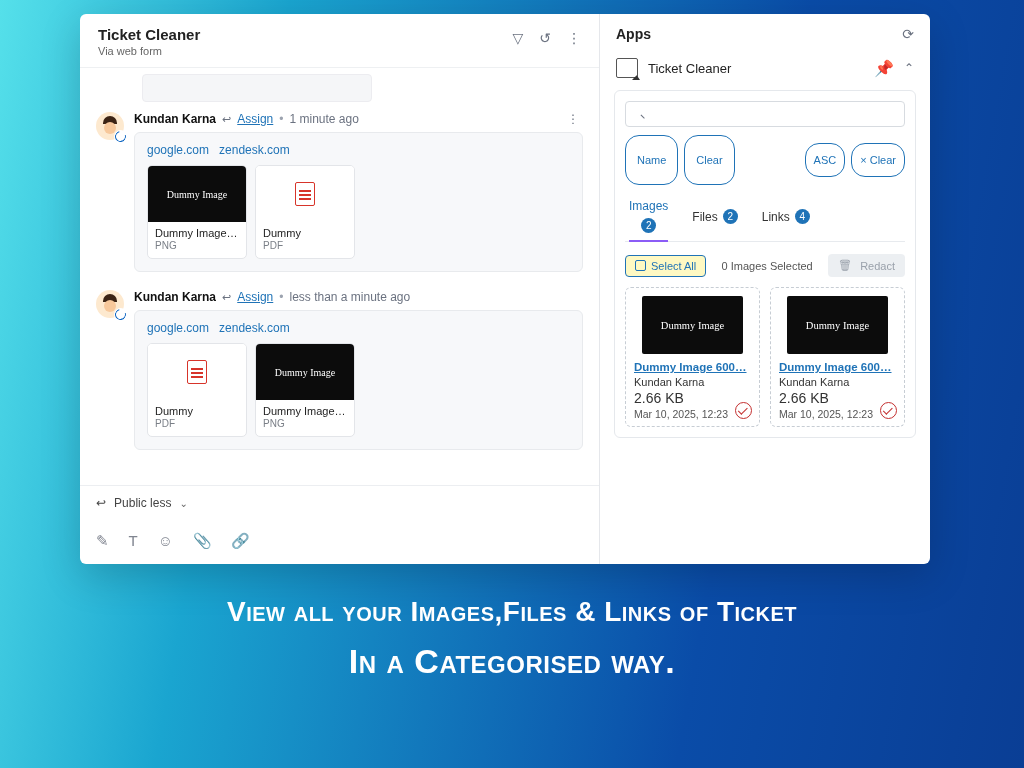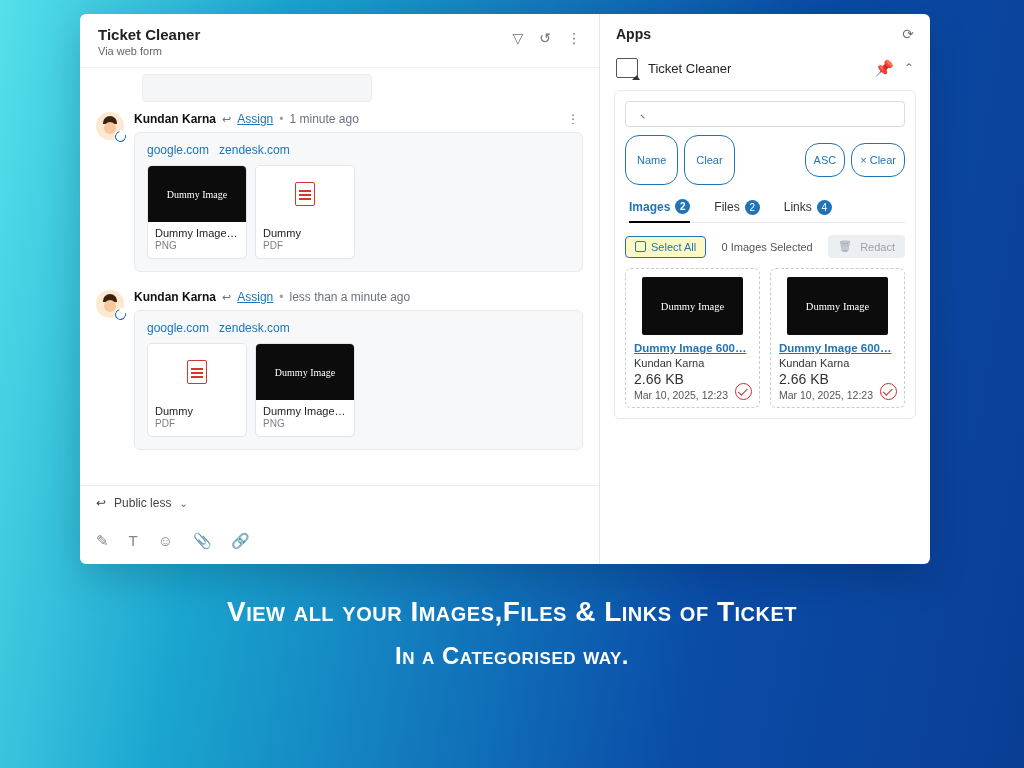--- a/index.html
+++ b/index.html
@@ -61,42 +61,42 @@
   .app-panel { border:1px solid #e5e8ec; border-radius:6px; padding:10px; }
   .search { width:100%; border:1px solid #d7dbe0; border-radius:4px; padding:5px 8px 5px 26px; font-size:12px; color:#333; background:#fff; position:relative; }
   .srch-wrap { position:relative; margin-bottom:8px; }
   .srch-wrap::before { content:""; position:absolute; left:8px; top:7px; width:9px; height:9px; border:1.4px solid #6b7280; border-radius:50%; }
   .srch-wrap::after { content:""; position:absolute; left:15px; top:15px; width:5px; height:1.4px; background:#6b7280; transform:rotate(45deg); }
   .chips { display:flex; align-items:center; gap:6px; margin-bottom:8px; }
   .chip { border:1.2px solid #1f73b7; color:#1f73b7; font-size:11px; padding:18px 11px; border-radius:14px; cursor:pointer; background:#fff; }
   .chip.mini { padding:10px 8px; }
   .tabs { display:flex; gap:24px; border-bottom:1px solid #e7eaee; padding:6px 4px 0 4px; }
   .tab { display:flex; align-items:center; gap:5px; font-size:12px; color:#333; padding-bottom:7px; cursor:pointer; }
-  .tab.active { color:#1f73b7; border-bottom:2px solid #000000; margin-bottom:-1px; font-weight:700; }
+  .tab.active { color:#1f73b7; border-bottom:2px solid #8b5cf6; margin-bottom:-1px; font-weight:400;flex-direction:column; }
   .badge { background:#1f73b7; color:#fff; font-size:10px; min-width:15px; height:15px; border-radius:8px; display:inline-flex; align-items:center; justify-content:center; padding:0 3px; }
   .ctrlrow { display:flex; align-items:center; gap:10px; margin:12px 0 10px 0; }
   .selall { border:1px solid #1f73b7; color:#1f73b7; font-size:11px; padding:4px 9px; border-radius:4px; background:#fef9c3; display:flex; gap:5px; align-items:center; cursor:pointer; }
   .selall::before { content:""; width:9px; height:9px; border:1.2px solid #1f73b7; border-radius:2px; }
   .selcnt { font-size:11px; color:#555; flex:1; text-align:center; }
   .redact { background:#eceff2; color:#9aa1ab; font-size:11px; padding:5px 10px; border-radius:4px; display:flex; gap:5px; align-items:center; }
   .grid { display:flex; gap:10px; }
   .gcard { flex:1; border:1px dashed #c7cdd4; border-radius:6px; padding:8px 8px 6px 8px; position:relative; }
   .thumb { height:58px; background:#0c0c0c; color:#fff; font-size:10.5px; font-family:Georgia, serif; display:flex; align-items:center; justify-content:center; border-radius:2px; margin:0 8px 7px 8px; }
   .fname { color:#1f73b7; font-size:11.5px; text-decoration:underline; font-weight:600; cursor:pointer; white-space:nowrap; overflow:hidden; text-overflow:ellipsis; }
   .fmeta { font-size:11px; color:#333; margin-top:3px; }
   .fsize { font-size:14px; color:#333; margin-top:2px; }
   .fdate { font-size:10.5px; color:#555; margin-top:2px; }
   .ok { position:absolute; right:7px; bottom:7px; width:17px; height:17px; border:1.6px solid #c42f2f; border-radius:50%; display:flex; align-items:center; justify-content:center; }
   .ok::before { content:""; width:8px; height:4px; border-left:1.6px solid #c42f2f; border-bottom:1.6px solid #c42f2f; transform:rotate(-45deg) translate(0,-1px); }
   .spacer { flex:1; }
 
   
   .caption { position:absolute; left:0; right:0; top:596px; text-align:center; color:#fff; font-family: "Trajan Pro", "Cinzel", Georgia, serif; }
   .caption .l1 { font-size:28px; letter-spacing:0.5px; font-variant:small-caps; font-weight:600; }
-  .caption .l2 { font-size:24px; letter-spacing:0.5px; font-variant:small-caps; font-weight:600; margin-top:14px; }
+  .caption .l2 { font-size:34px; letter-spacing:0.5px; font-variant:small-caps; font-weight:600; margin-top:14px; }
 </style>
 </head>
 <body>
 
 <div class="app-shell">
 
   <div class="left">
     <div class="l-head">
       <div>
         <div class="l-title">Ticket Cleaner</div>

